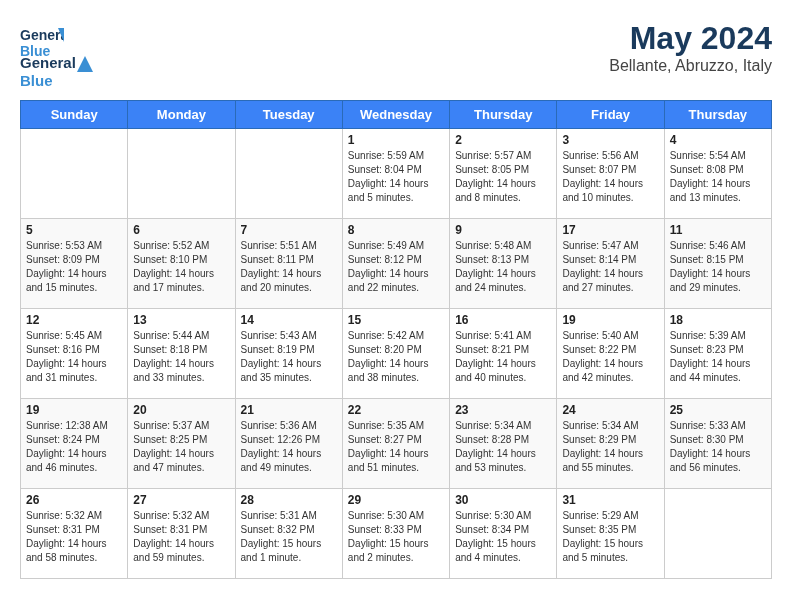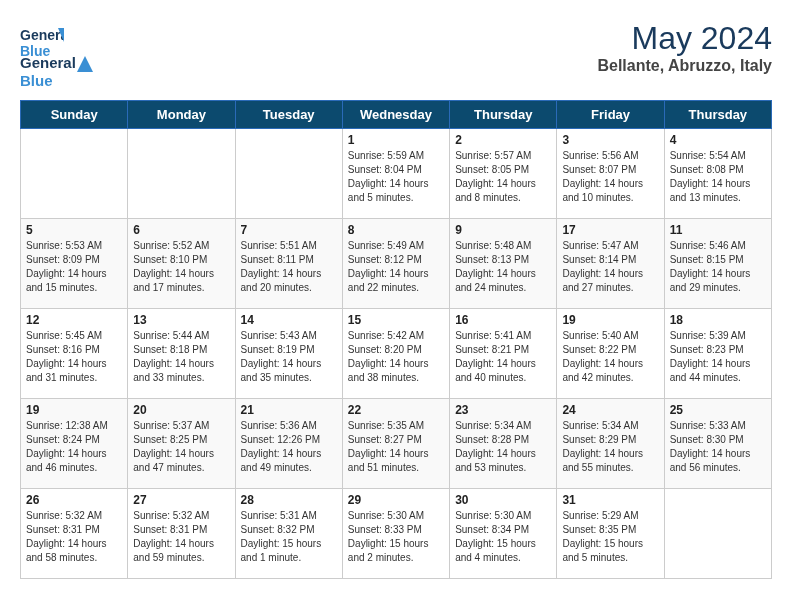--- a/index.html
+++ b/index.html
@@ -20,34 +20,34 @@
       display: flex;
       flex-direction: column;
       align-items: flex-start;
     }
     .title-section {
       text-align: right;
     }
     .title-section h1 {
       font-size: 32px;
       color: #1a3a5c;
-      font-weight: normal;
+      font-weight: bold;
     }
     .title-section h2 {
       font-size: 16px;
       color: #444;
-      font-weight: bold;
+      font-weight: normal;
     }
     .calendar {
       width: 100%;
       border-collapse: collapse;
       border: 1px solid #ccc;
     }
     .calendar th {
-      background-color: #0c4a6e;
+      background-color: #3b82f6;
       color: white;
       text-align: center;
       padding: 6px 4px;
       font-size: 13px;
       border: 1px solid #2a6ab8;
     }
     .calendar td {
       vertical-align: top;
       border: 1px solid #ccc;
       padding: 4px 5px;

